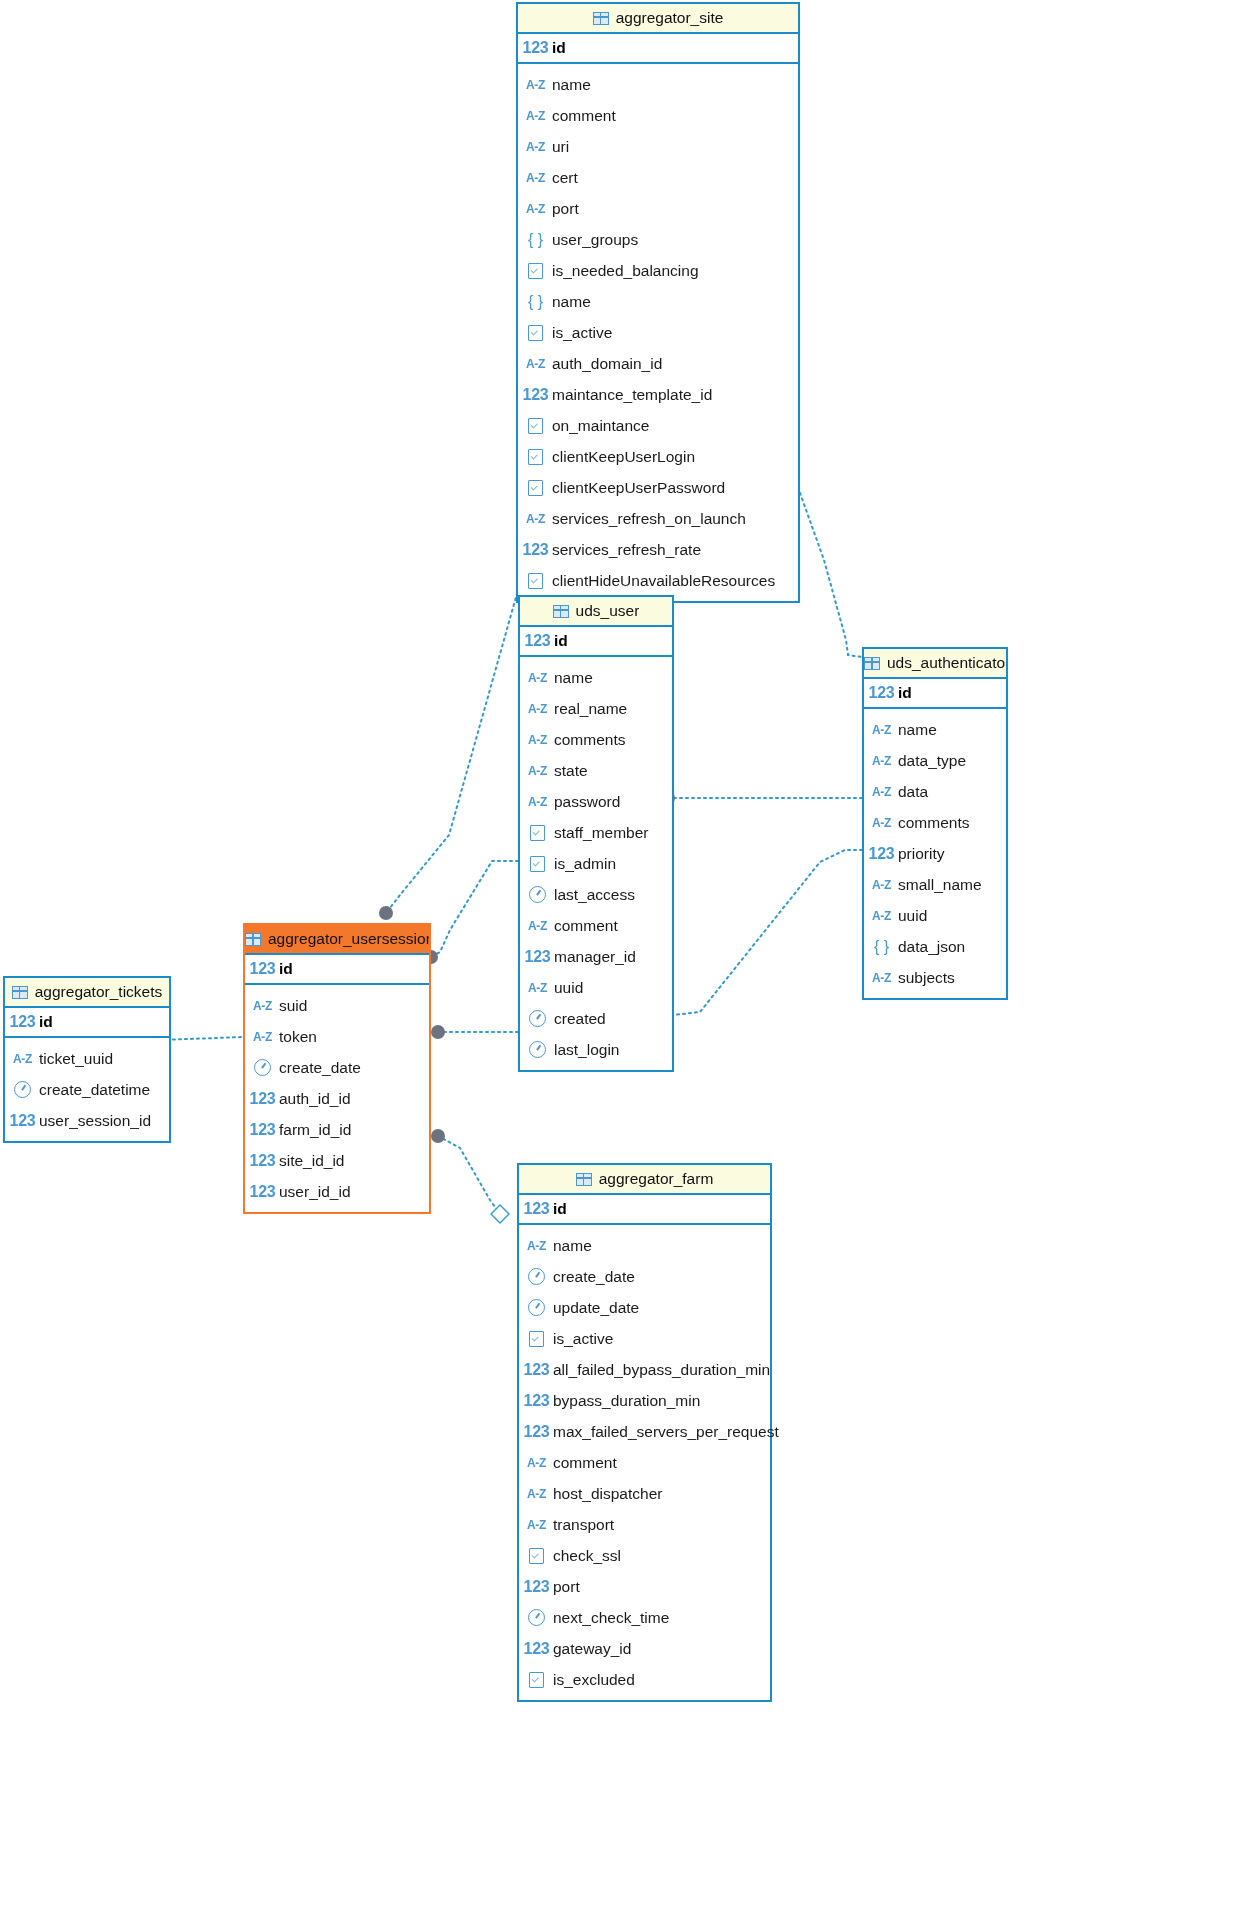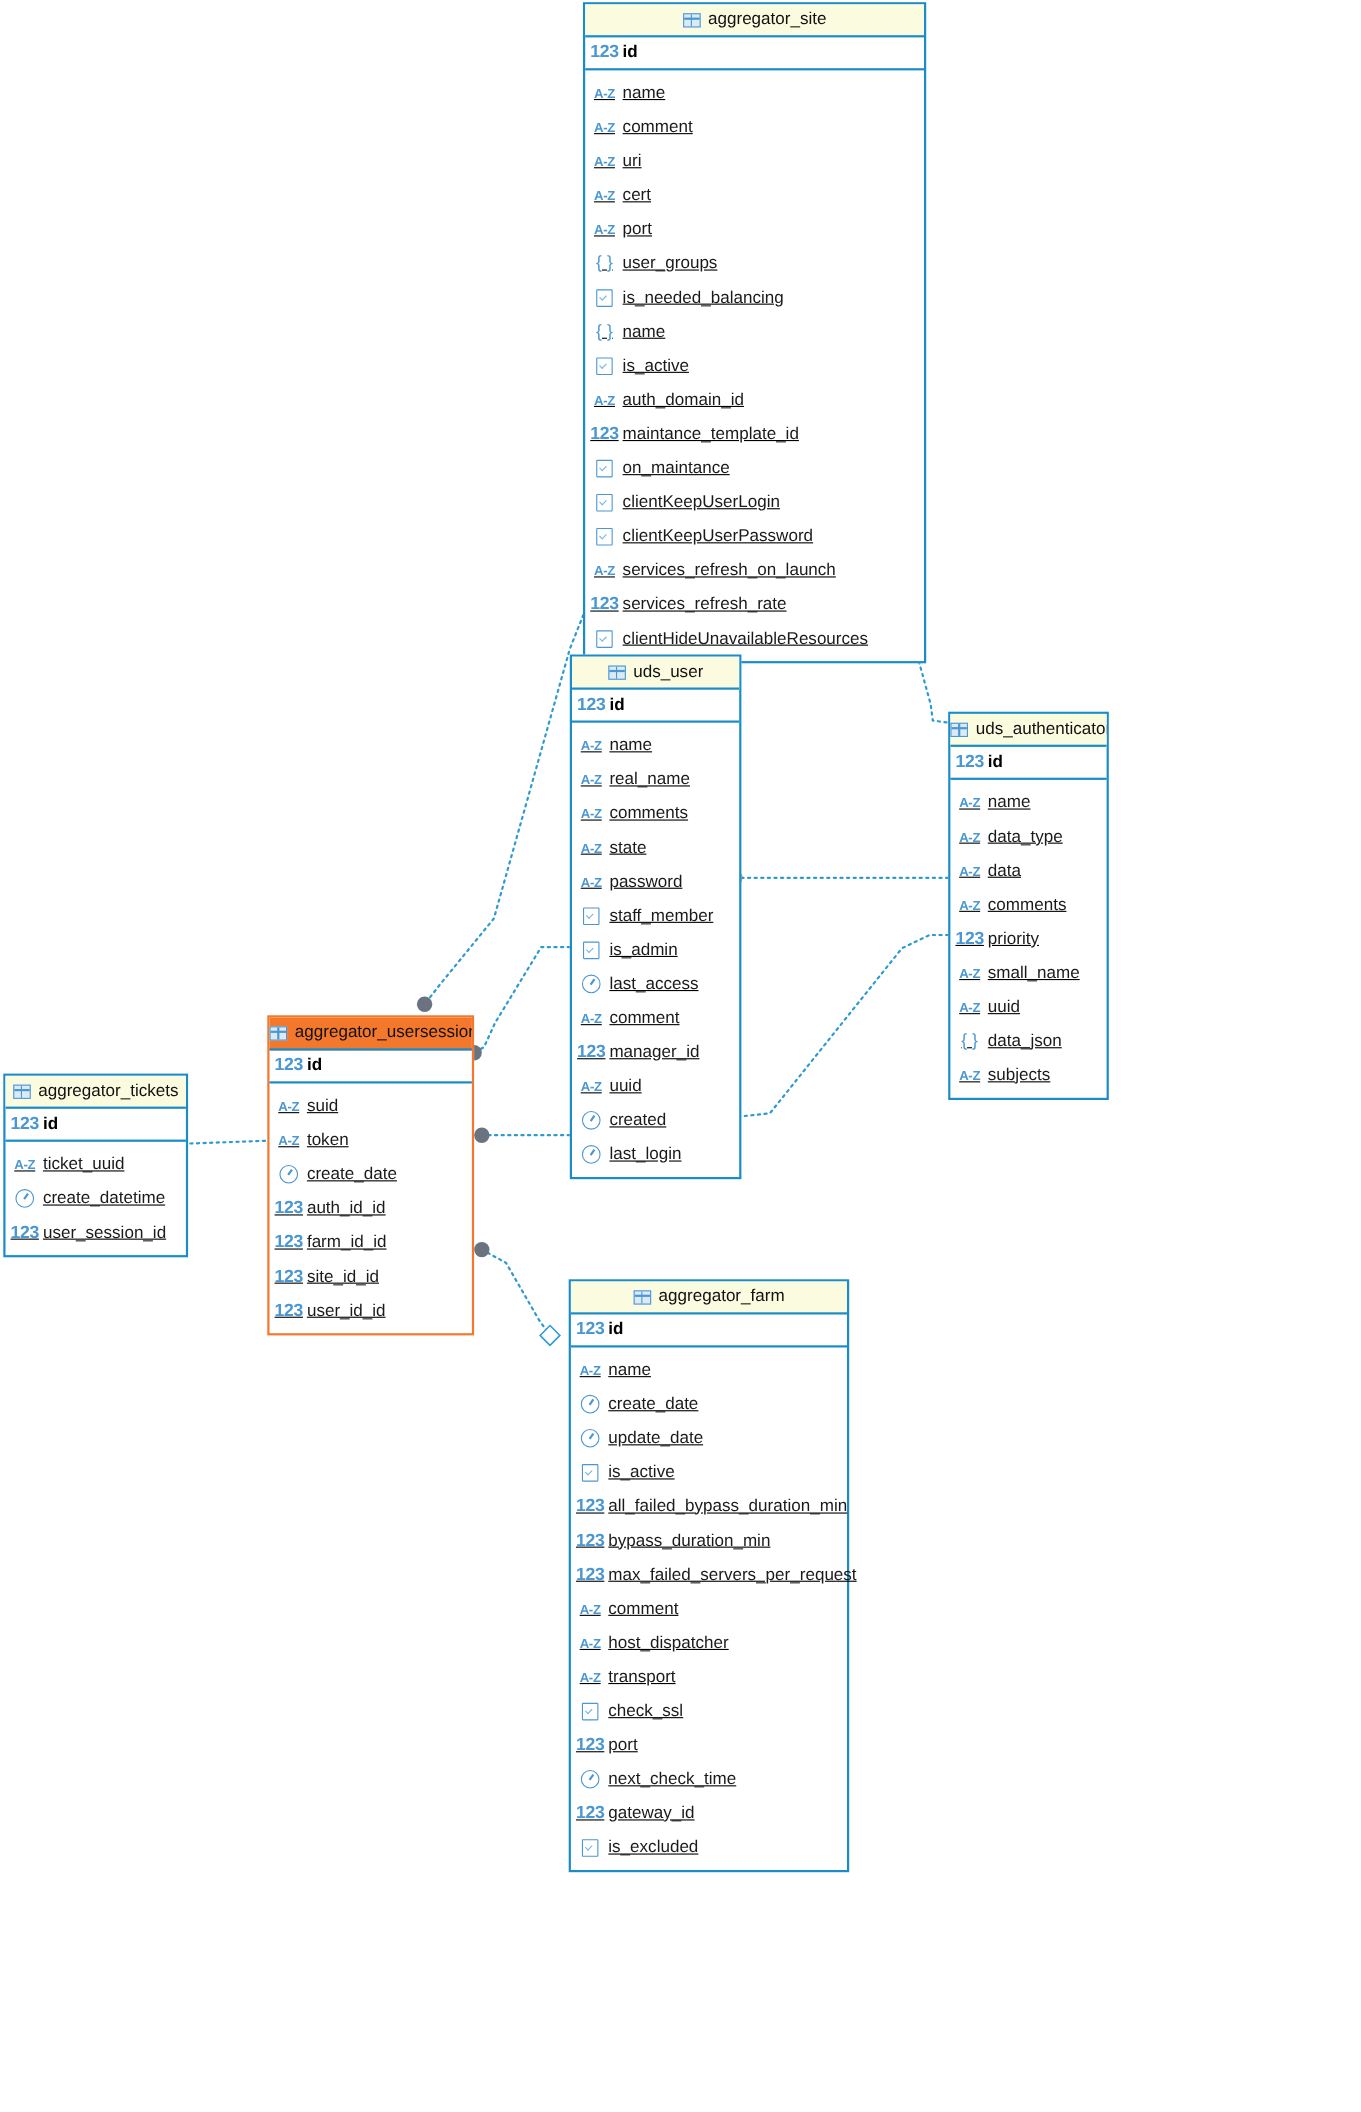--- a/index.html
+++ b/index.html
@@ -32,21 +32,21 @@
   }
   .entity.highlight .ent-title{background:#f4782c;border-bottom-color:#1a8cc8;}
   .ent-pk{
     border-bottom:2px solid #1a8cc8;
     height:30px;
     display:flex;align-items:center;
     padding-left:8px;gap:7px;
     font-size:15.5px;font-weight:bold;color:#000;
     box-sizing:border-box;
   }
-  .ent-cols{padding:5px 0 5px 0;text-decoration:underline;}
+  .ent-cols{padding:5px 0 5px 0;}
   .col{
     height:31px;
     display:flex;align-items:center;
     padding-left:8px;gap:7px;
     font-size:15.5px;color:#1a1a1a;
     white-space:nowrap;
   }
   
   .ic{
     width:19px;height:19px;flex:0 0 19px;
@@ -100,21 +100,21 @@
       <path d="M 518 861 L 492 861 L 450 930 L 440 952 L 431 957" fill="none" stroke="#2f9ad0" stroke-width="2" stroke-dasharray="2 4" stroke-linecap="round"></path>
       <circle cx="431" cy="957" r="7" fill="#6b7280"></circle>
       <path d="M 438 1032 L 520 1032 L 700 1012 L 820 862 L 845 850 L 862 850" fill="none" stroke="#2f9ad0" stroke-width="2" stroke-dasharray="2 4" stroke-linecap="round"></path>
       <circle cx="438" cy="1032" r="7" fill="#6b7280"></circle>
       <path d="M 161 1040 L 243 1037" fill="none" stroke="#2f9ad0" stroke-width="2" stroke-dasharray="2 4" stroke-linecap="round"></path>
       <circle cx="161" cy="1040" r="7" fill="#6b7280"></circle>
       <path d="M 438 1136 L 460 1148 L 490 1200 L 500 1214" fill="none" stroke="#2f9ad0" stroke-width="2" stroke-dasharray="2 4" stroke-linecap="round"></path>
       <circle cx="438" cy="1136" r="7" fill="#6b7280"></circle>
       <polygon points="500,1205 509,1214 500,1223 491,1214" fill="#ffffff" stroke="#2f9ad0" stroke-width="1.4"></polygon>
     </svg>
-<div class="entity" style="left: 516px; top: 2px; width: 312px; margin-left: 14px;">
+<div class="entity" style="left: 516px; top: 2px; width: 284px;">
       <div class="ent-title">
         <span class="tbl-ico"></span>
         <span class="tbl-name">aggregator_site</span>
       </div>
       <div class="ent-pk">
         <span class="ic ic-num">123</span>
         <span>id</span>
       </div>
       <div class="ent-cols">
         <div class="col">

